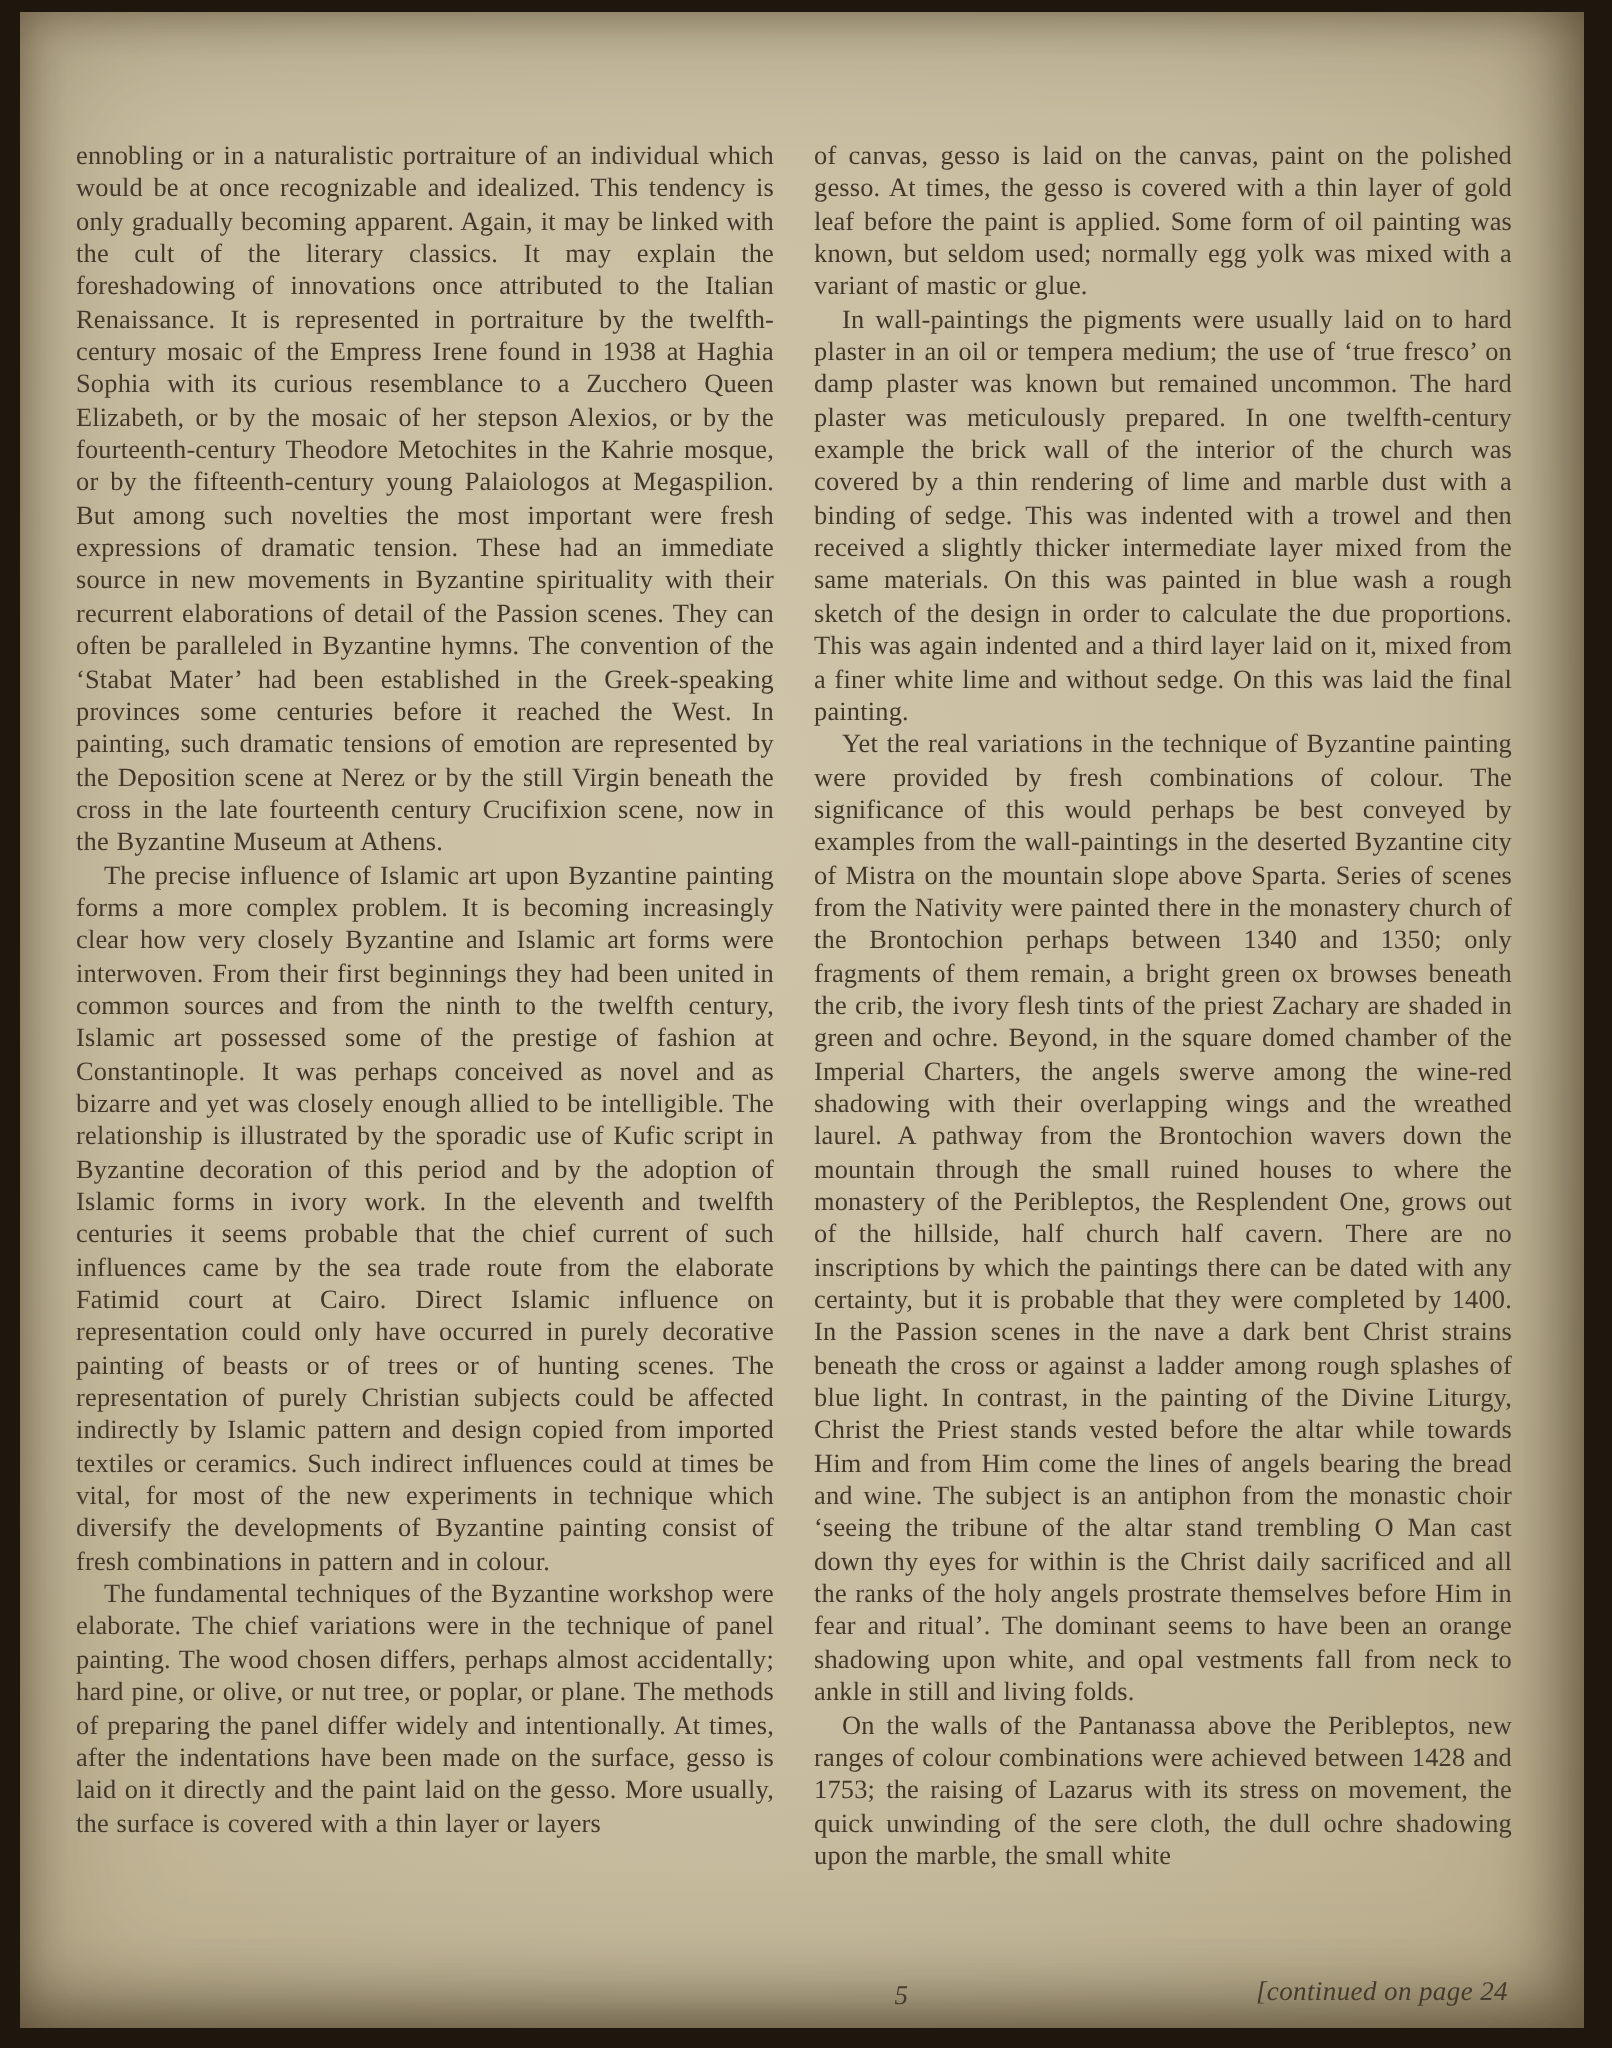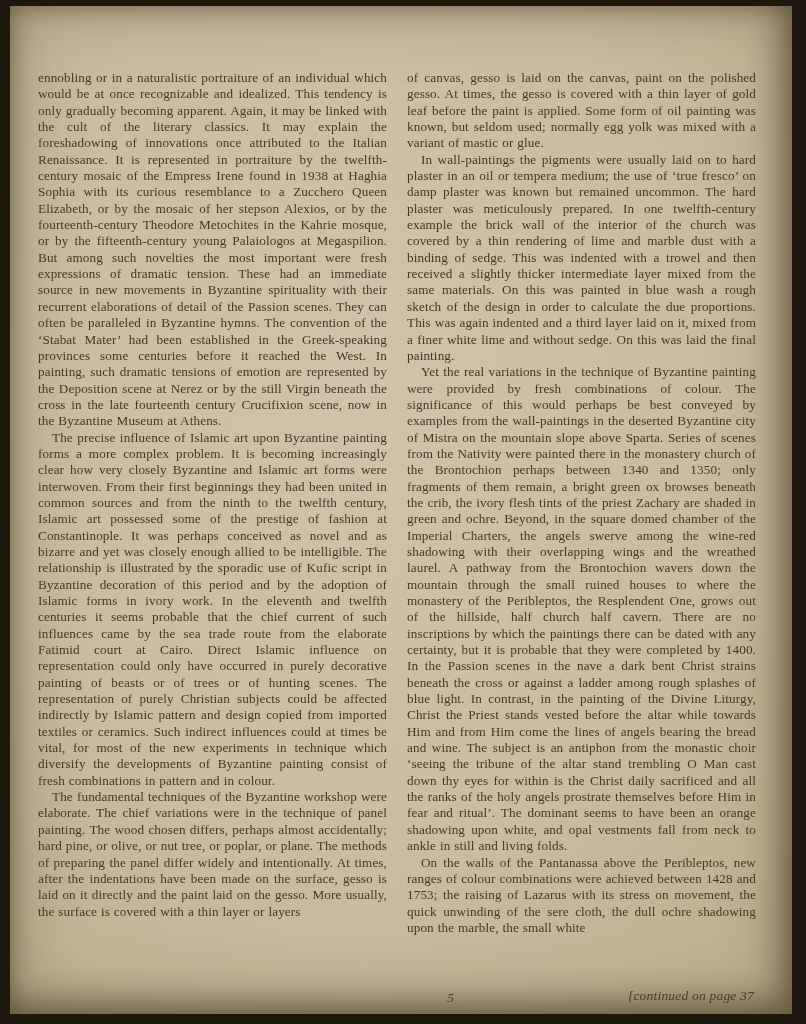--- a/index.html
+++ b/index.html
@@ -85,15 +85,15 @@
     </div>
     <div class="col">
       <p class="first">of canvas, gesso is laid on the canvas, paint on the polished gesso. At times, the gesso is covered with a thin layer of gold leaf before the paint is applied. Some form of oil painting was known, but seldom used; normally egg yolk was mixed with a variant of mastic or glue.</p>
       <p>In wall-paintings the pigments were usually laid on to hard plaster in an oil or tempera medium; the use of ‘true fresco’ on damp plaster was known but remained uncommon. The hard plaster was meticulously prepared. In one twelfth-century example the brick wall of the interior of the church was covered by a thin rendering of lime and marble dust with a binding of sedge. This was indented with a trowel and then received a slightly thicker intermediate layer mixed from the same materials. On this was painted in blue wash a rough sketch of the design in order to calculate the due proportions. This was again indented and a third layer laid on it, mixed from a finer white lime and without sedge. On this was laid the final painting.</p>
       <p>Yet the real variations in the technique of Byzantine painting were provided by fresh combinations of colour. The significance of this would perhaps be best conveyed by examples from the wall-paintings in the deserted Byzantine city of Mistra on the mountain slope above Sparta. Series of scenes from the Nativity were painted there in the monastery church of the Brontochion perhaps between 1340 and 1350; only fragments of them remain, a bright green ox browses beneath the crib, the ivory flesh tints of the priest Zachary are shaded in green and ochre. Beyond, in the square domed chamber of the Imperial Charters, the angels swerve among the wine-red shadowing with their overlapping wings and the wreathed laurel. A pathway from the Brontochion wavers down the mountain through the small ruined houses to where the monastery of the Peribleptos, the Resplendent One, grows out of the hillside, half church half cavern. There are no inscriptions by which the paintings there can be dated with any certainty, but it is probable that they were completed by 1400. In the Passion scenes in the nave a dark bent Christ strains beneath the cross or against a ladder among rough splashes of blue light. In contrast, in the painting of the Divine Liturgy, Christ the Priest stands vested before the altar while towards Him and from Him come the lines of angels bearing the bread and wine. The subject is an antiphon from the monastic choir ‘seeing the tribune of the altar stand trembling O Man cast down thy eyes for within is the Christ daily sacrificed and all the ranks of the holy angels prostrate themselves before Him in fear and ritual’. The dominant seems to have been an orange shadowing upon white, and opal vestments fall from neck to ankle in still and living folds.</p>
       <p>On the walls of the Pantanassa above the Peribleptos, new ranges of colour combinations were achieved between 1428 and 1753; the raising of Lazarus with its stress on movement, the quick unwinding of the sere cloth, the dull ochre shadowing upon the marble, the small white</p>
     </div>
   </div>
   <div class="footer">
     <span class="folio">5</span>
-    <span class="continued">[continued on page 37</span>
+    <span class="continued">[continued on page 24</span>
   </div>
 </div>
 
 </body></html>

